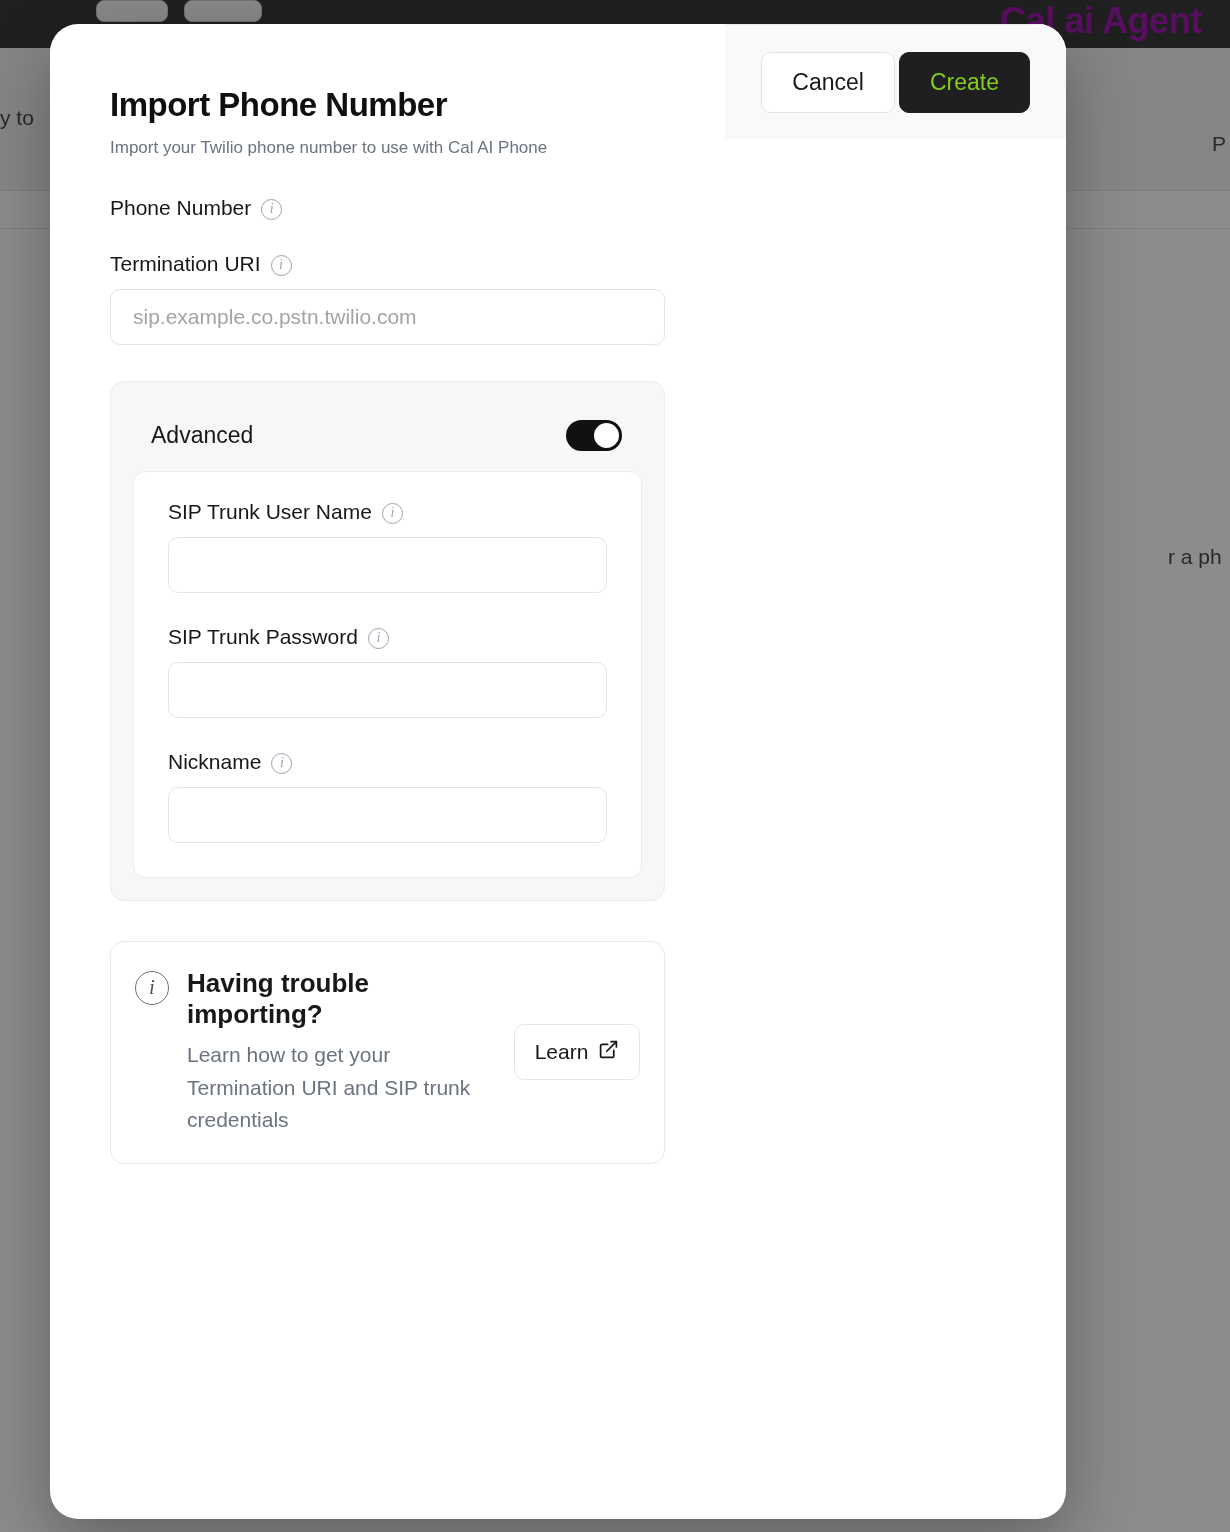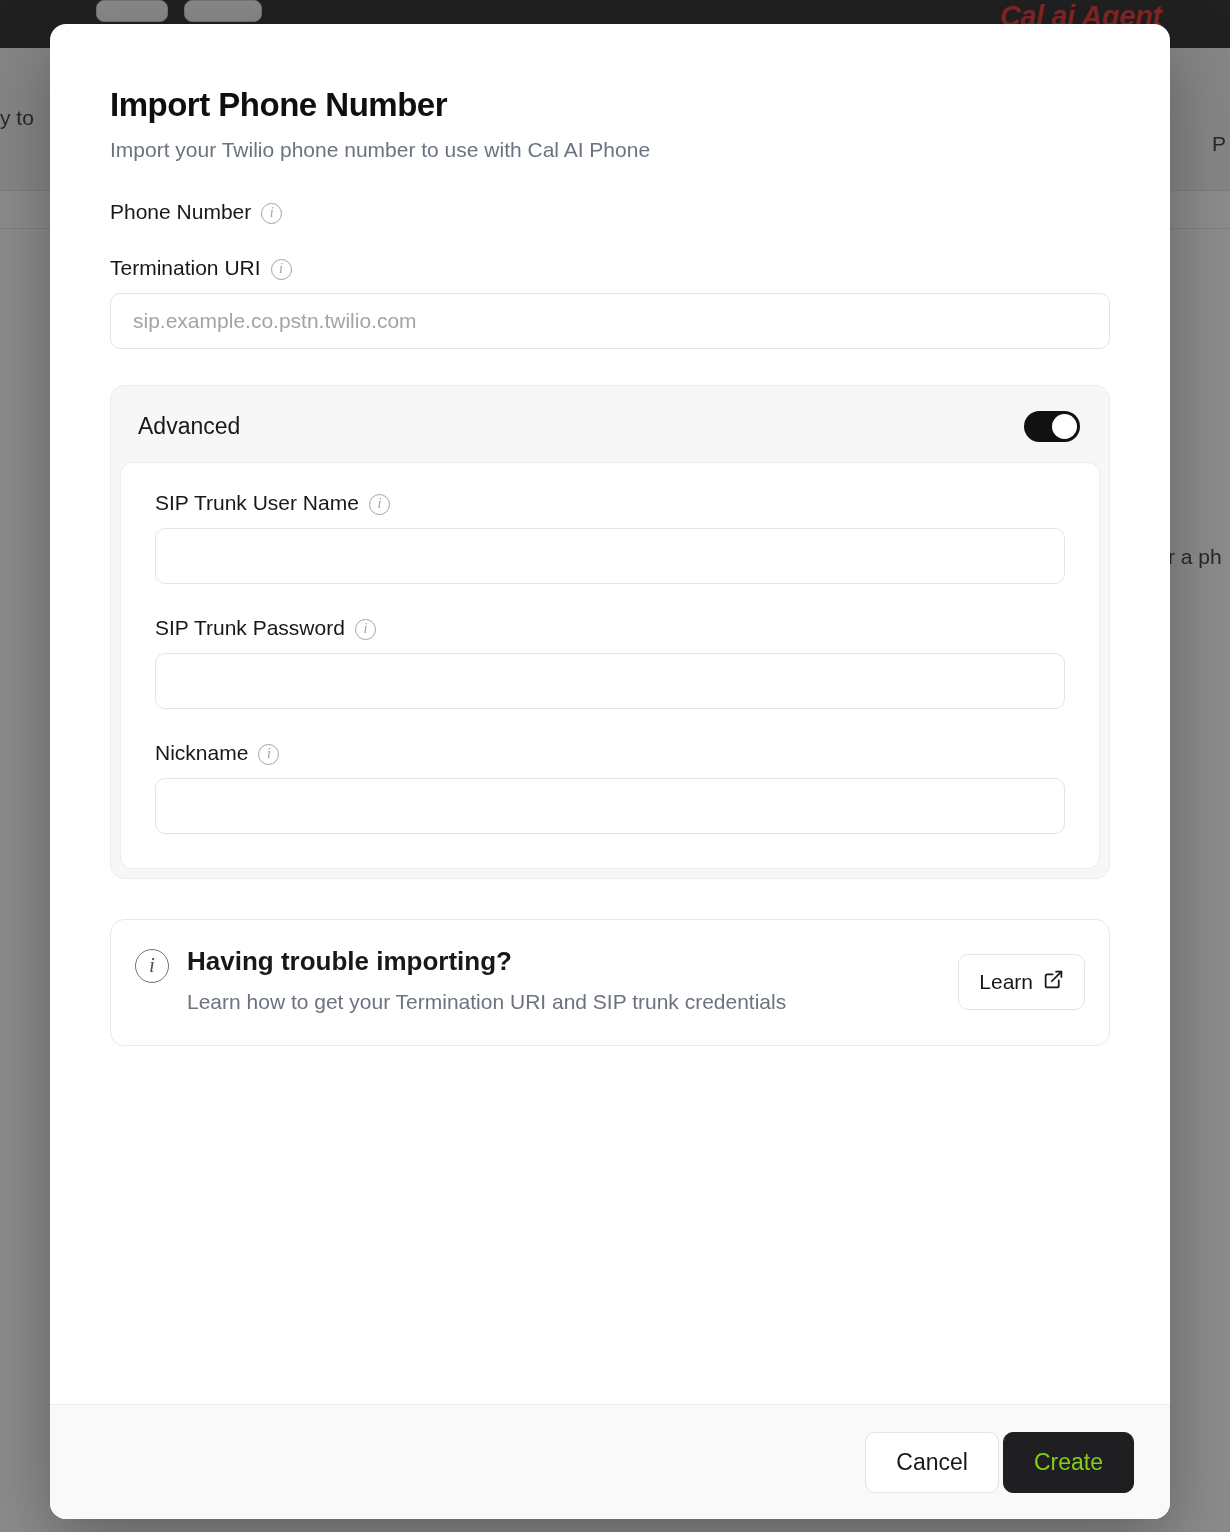--- a/index.html
+++ b/index.html
@@ -29,26 +29,25 @@
     position: absolute;
     border: 1px solid #d4d4d4;
     border-radius: 8px;
     background: #fafafa;
   }
   .bg-chip.c1 { left: 96px; top: 0px; width: 72px; height: 22px; }
   .bg-chip.c2 { left: 184px; top: 0px; width: 78px; height: 22px; }
   .bg-title {
     position: absolute;
     left: 1000px; top: 0px;
-    font-size: 29px;
+    font-size: 36px;
     font-weight: 700;
-    color: #ef4444;
+    color: #a21caf;
     letter-spacing: -0.4px;
     white-space: nowrap;
-    font-style: italic;
   }
   .bg-text {
     position: absolute;
     color: #4b4b4b;
     font-size: 21px;
     white-space: nowrap;
   }
   .bg-text.t1 { left: 0px; top: 106px; }
   .bg-text.t2 { left: 1212px; top: 132px; }
   .bg-text.t3 { left: 1168px; top: 545px; }
@@ -75,43 +74,43 @@
     position: absolute;
     inset: 0;
     background: rgba(0,0,0,0.45);
   }
 
   
   .modal {
     position: absolute;
     left: 50px;
     top: 24px;
-    width: 1120px;
+    width: 1016px;
     height: 1495px;
     background: #ffffff;
-    border-radius: 16px;
+    border-radius: 28px;
     box-shadow: 0 24px 70px rgba(0,0,0,0.30);
     overflow: hidden;
     display: flex;
-    flex-direction: column;
+    flex-direction: row;
   }
   .modal-body {
     flex: 1 1 auto;
     padding: 62px 60px 0 60px;
     overflow: hidden;
   }
   .modal-title {
     font-size: 33px;
     font-weight: 700;
     color: #0f0f0f;
     letter-spacing: -0.5px;
     margin: 0 0 14px 0;
   }
   .modal-sub {
-    font-size: 21px;
+    font-size: 17px;
     color: #6b7280;
     margin: 0 0 38px 0;
   }
 
   .field { margin-bottom: 32px; }
   .field-label {
     display: flex;
     align-items: flex-end;
     gap: 10px;
     font-size: 21px;
@@ -145,21 +144,21 @@
     font-family: "Liberation Sans", sans-serif;
     outline: none;
   }
   .text-input::placeholder { color: #a3a3a8; }
 
   
   .advanced {
     border: 1px solid #ececef;
     border-radius: 14px;
     background: #f7f7f8;
-    padding: 3px;
+    padding: 16px;
     margin-top: 36px;
   }
   .advanced-head {
     display: flex;
     align-items: center;
     justify-content: space-between;
     padding: 22px 26px 20px 24px;
   }
   .advanced-title {
     font-size: 23px;

